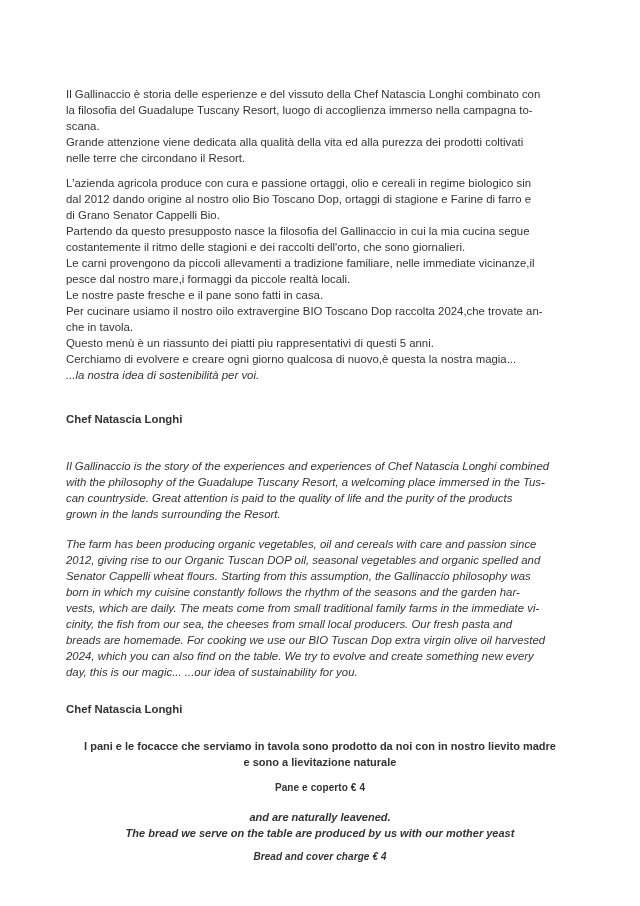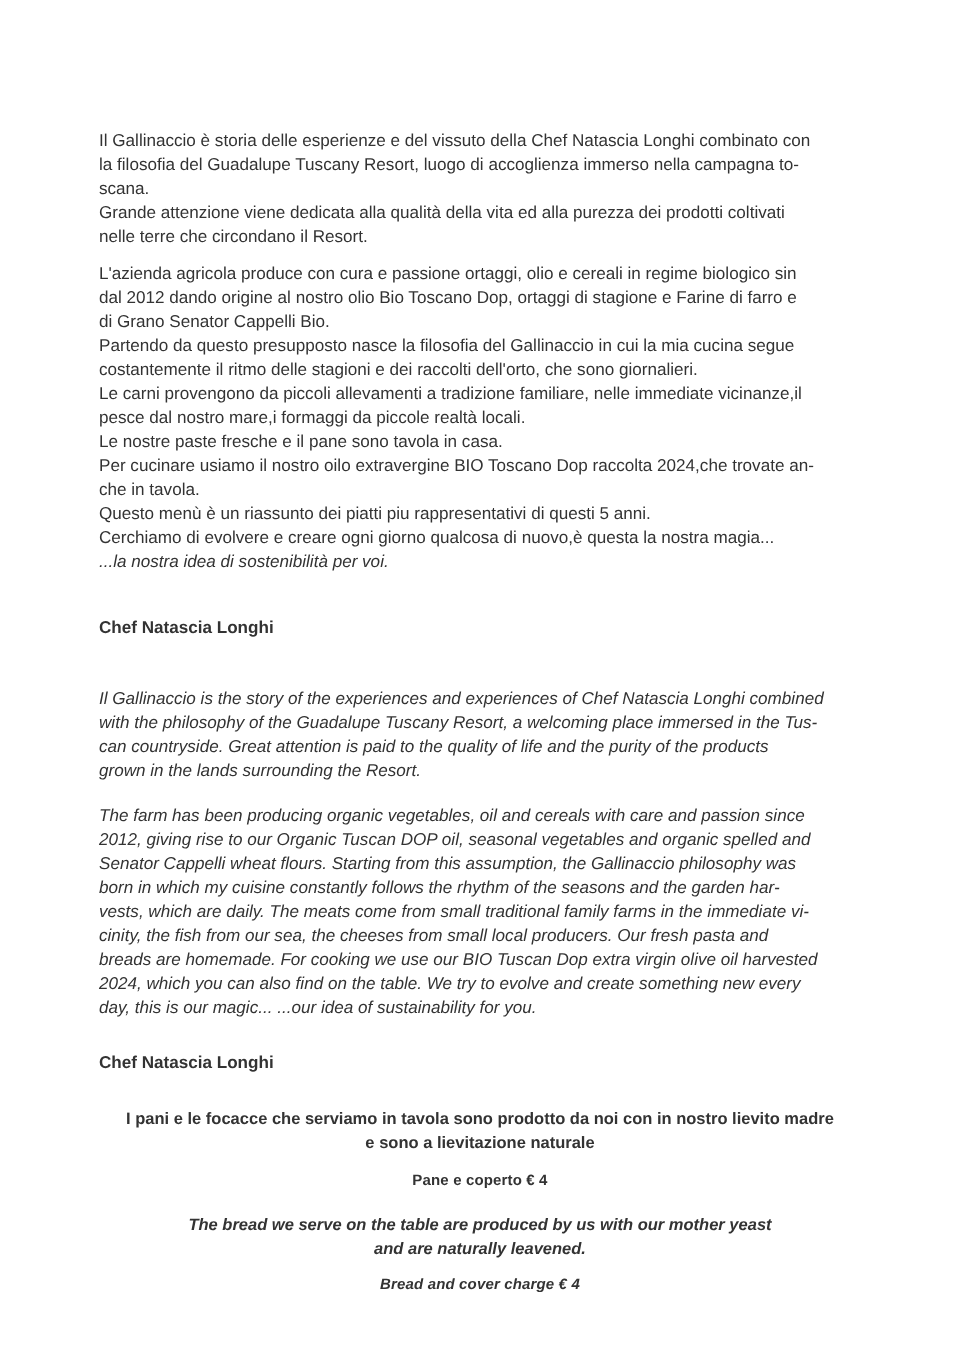--- a/index.html
+++ b/index.html
@@ -46,21 +46,21 @@
 
   <div class="block" style="top: 175px;">
     <div>
         <div class="line">L'azienda agricola produce con cura e passione ortaggi, olio e cereali in regime biologico sin</div>
         <div class="line">dal 2012 dando origine al nostro olio Bio Toscano Dop, ortaggi di stagione e Farine di farro e</div>
         <div class="line">di Grano Senator Cappelli Bio.</div>
         <div class="line">Partendo da questo presupposto nasce la filosofia del Gallinaccio in cui la mia cucina segue</div>
         <div class="line">costantemente il ritmo delle stagioni e dei raccolti dell'orto, che sono giornalieri.</div>
         <div class="line">Le carni provengono da piccoli allevamenti a tradizione familiare, nelle immediate vicinanze,il</div>
         <div class="line">pesce dal nostro mare,i formaggi da piccole realtà locali.</div>
-        <div class="line">Le nostre paste fresche e il pane sono tavola in casa.</div>
+        <div class="line">Le nostre paste fresche e il pane sono fatti in casa.</div>
         <div class="line">Per cucinare usiamo il nostro oilo extravergine BIO Toscano Dop raccolta 2024,che trovate an-</div>
         <div class="line">che in tavola.</div>
         <div class="line">Questo menù è un riassunto dei piatti piu rappresentativi di questi 5 anni.</div>
         <div class="line">Cerchiamo di evolvere e creare ogni giorno qualcosa di nuovo,è questa la nostra magia...</div>
       </div>
     <div class="line italic">...la nostra idea di sostenibilità per voi.</div>
   </div>
 
   <div class="block bold" style="top: 411px;">Chef Natascia Longhi</div>
 
@@ -86,19 +86,19 @@
   <div class="block bold" style="top: 701px;">Chef Natascia Longhi</div>
 
   <div class="block center small" style="top: 738px;">
       <div class="line">I pani e le focacce che serviamo in tavola sono prodotto da noi con in nostro lievito madre</div>
       <div class="line">e sono a lievitazione naturale</div>
     </div>
 
   <div class="block center bold price" style="top: 780px;">Pane e coperto € 4</div>
 
   <div class="block center italic small" style="top: 809px;">
+      <div class="line">and are naturally leavened.</div>
       <div class="line">The bread we serve on the table are produced by us with our mother yeast</div>
-      <div class="line">and are naturally leavened.</div>
     </div>
 
   <div class="block center bold italic price" style="top: 849px;">Bread and cover charge € 4</div>
 
 </div>
 
 </body></html>

